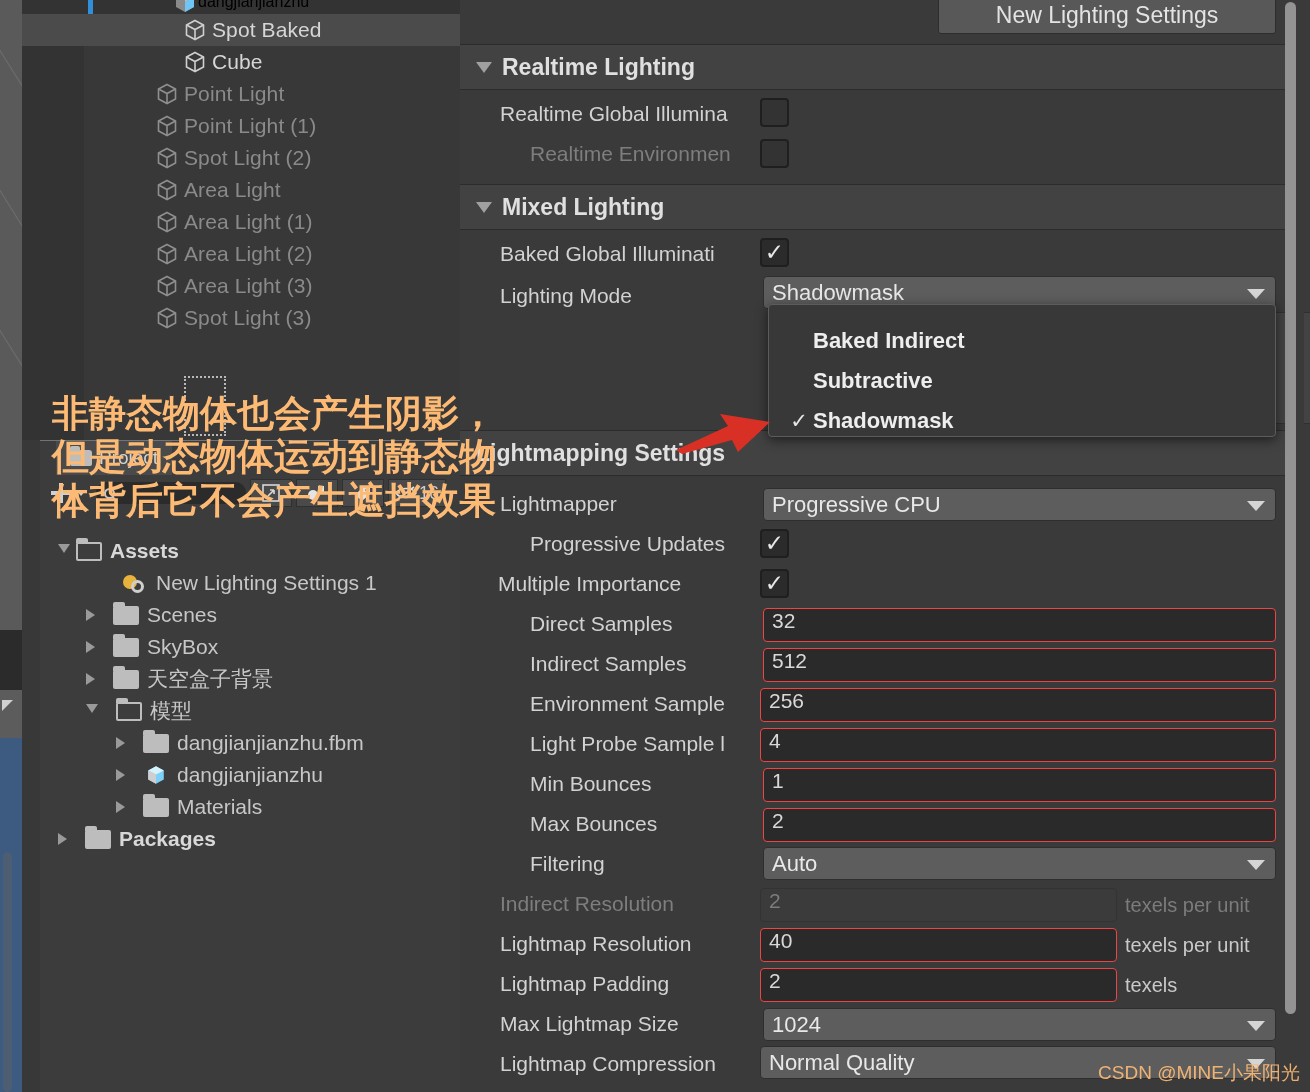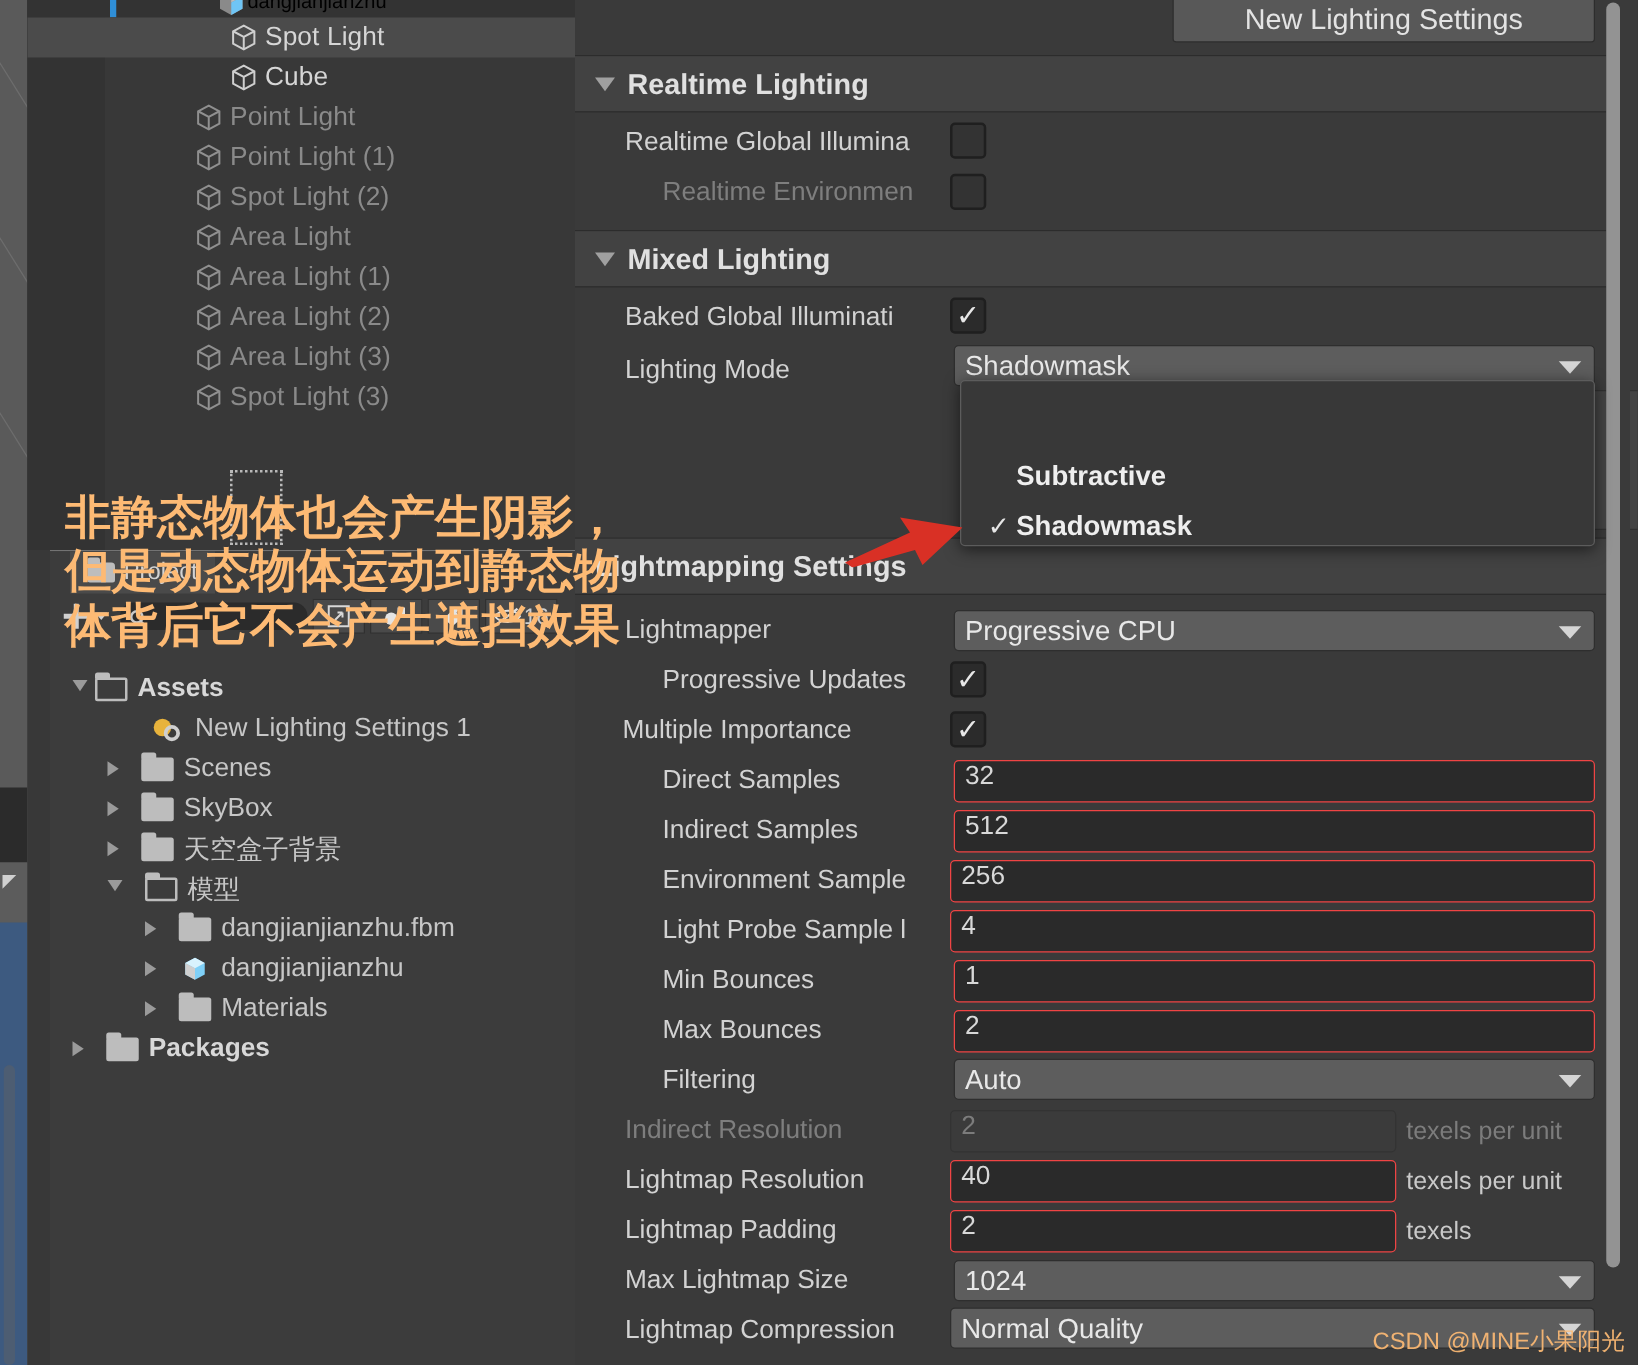--- a/index.html
+++ b/index.html
@@ -167,21 +167,21 @@
           <span class="lbl blue">dangjianjianzhu</span>
         </div>
       </div>
 
       <div class="row sel" style="top:14px;">
         <div style="width:160px;"></div>
         <svg class="cube" viewBox="0 0 24 24">
           <path d="M12 2.5 L20.5 7 L20.5 17 L12 21.5 L3.5 17 L3.5 7 Z" fill="none" stroke="#cfcfcf" stroke-width="1.6"></path>
           <path d="M3.5 7 L12 11.5 L20.5 7 M12 11.5 L12 21.5" fill="none" stroke="#cfcfcf" stroke-width="1.6"></path>
         </svg>
-        <span class="lbl bright">Spot Light</span>
+        <span class="lbl bright">Spot Baked</span>
       </div>
 
       <div class="row" style="top:46px;">
         <div style="width:160px;"></div>
         <svg class="cube" viewBox="0 0 24 24">
           <path d="M12 2.5 L20.5 7 L20.5 17 L12 21.5 L3.5 17 L3.5 7 Z" fill="none" stroke="#cfcfcf" stroke-width="1.6"></path>
           <path d="M3.5 7 L12 11.5 L20.5 7 M12 11.5 L12 21.5" fill="none" stroke="#cfcfcf" stroke-width="1.6"></path>
         </svg>
         <span class="lbl bright">Cube</span>
       </div>
@@ -562,20 +562,24 @@
       </div>
 
     </div>
 
     <div class="rp-scroll">
       <div class="rp-thumb"></div>
     </div>
   </div>
 
   <div class="dropdown">
+    <div class="dd-item" style="top:16px;">
+      <span class="chkmk"></span>
+      <span class="ddtxt">Baked Indirect</span>
+    </div>
     <div class="dd-item" style="top:56px;">
       <span class="chkmk"></span>
       <span class="ddtxt">Subtractive</span>
     </div>
     <div class="dd-item" style="top:96px;">
       <span class="chkmk">✓</span>
       <span class="ddtxt">Shadowmask</span>
     </div>
   </div>
 

